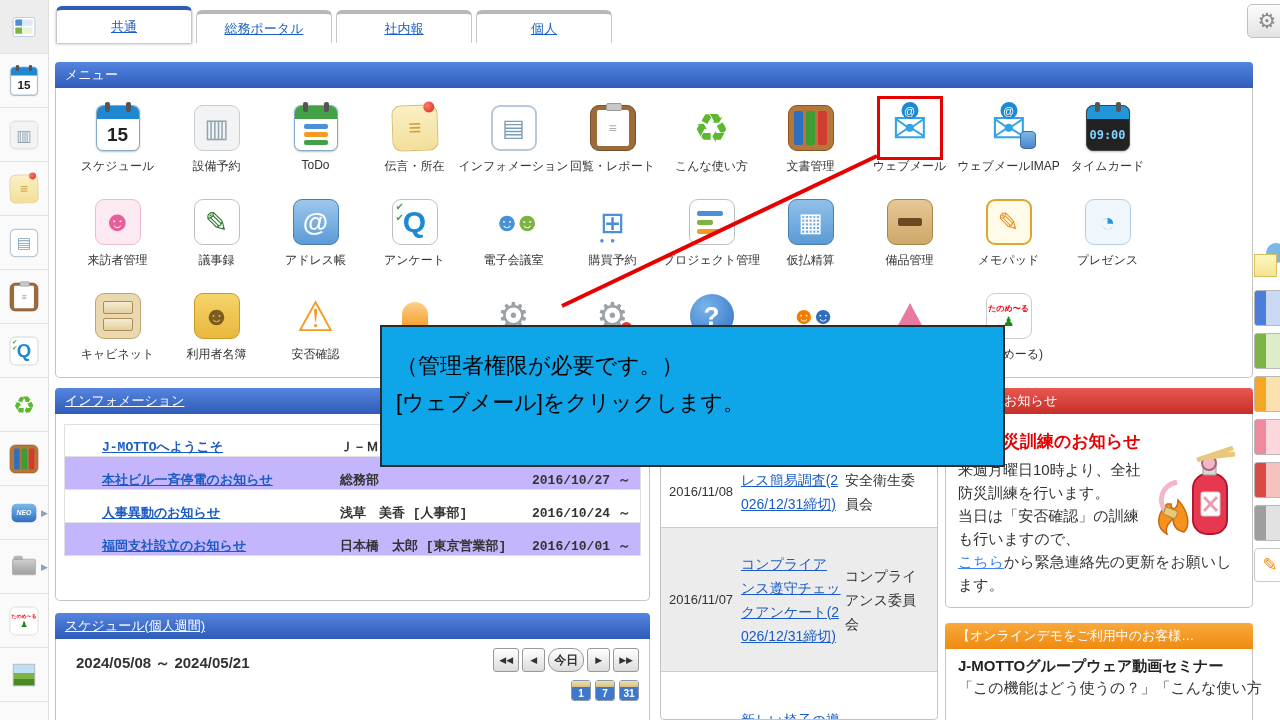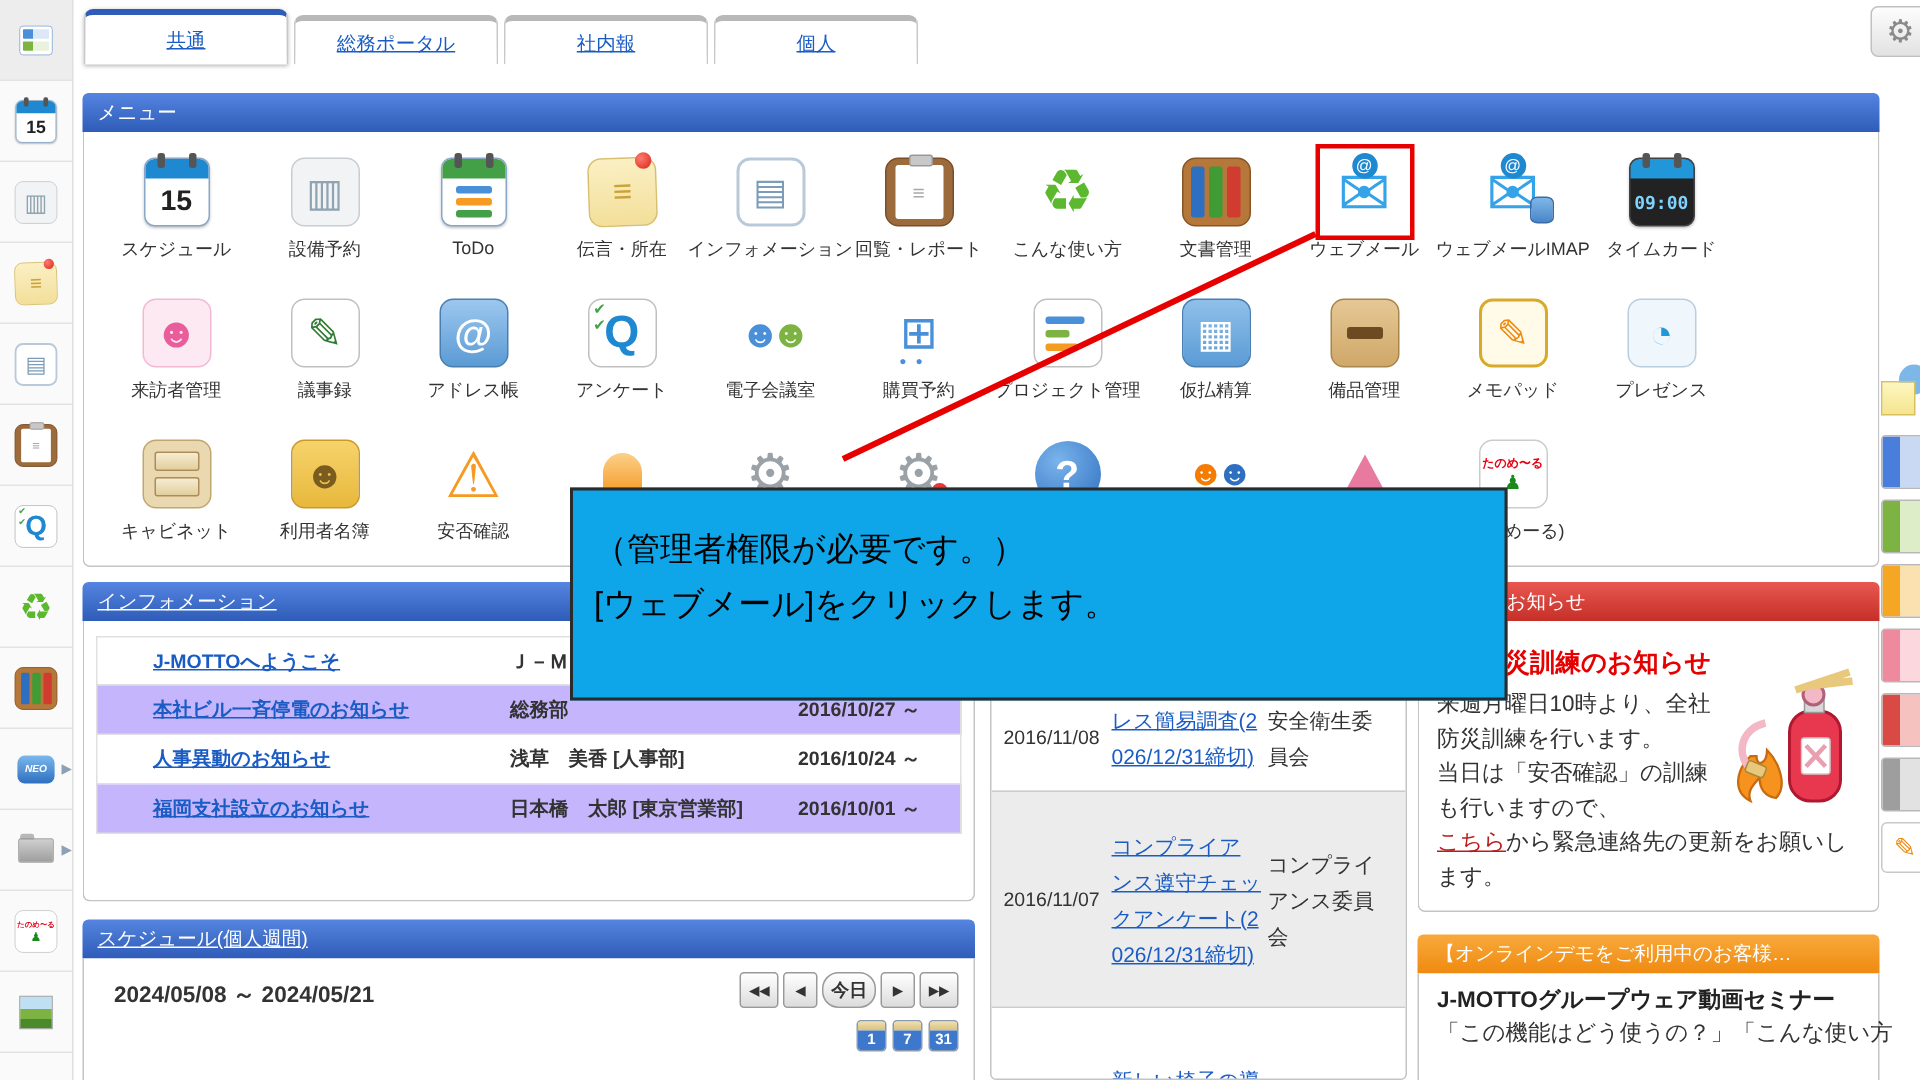--- a/index.html
+++ b/index.html
@@ -74,22 +74,22 @@
 
   
   #overlay { position:absolute; left:0; top:0; z-index:38; pointer-events:none; }
   #callout { position:absolute; left:380px; top:305px; width:625px; height:142px; background:#0ea5e9;
              border:2px solid #2b2b2b; z-index:40; padding:20px 0 0 14px; font-size:22px; color:#000;
              line-height:37px;margin-top:20px; }
 
   
   #info-panel { position:absolute; left:55px; top:388px; width:595px; height:212px; }
   #info-panel .pbody { height:187px; padding-top:10px; }
-  .info-row { margin:0 8px; height:33px; display:flex; align-items:center;
-              border:1px solid #e0e0e0; border-top:none; }
+  .info-row { margin:0 8px; height:33px; display:flex; align-items:flex-end;
+              border:1px solid #e0e0e0; border-top:none;font-family:Liberation Mono, monospace; }
   .info-row:first-child { border-top:1px solid #e0e0e0; }
   .info-row.alt { background:#c4b5fd; }
   .info-title { margin-left:37px; width:238px; font-size:13px; font-weight:bold; color:#1a5cc4;
                 text-decoration:underline; cursor:pointer; white-space:nowrap; }
   .info-sender { width:192px; font-size:13px; font-weight:bold; color:#333; white-space:nowrap; }
   .info-date { font-size:13px; font-weight:bold; color:#333; white-space:nowrap; }
 
   
   #sched-panel { position:absolute; left:55px; top:613px; width:595px; height:107px; }
   #sched-panel .pbody { height:82px; position:relative; border-bottom:none; border-radius:0; }
@@ -117,21 +117,21 @@
              word-break:break-all; line-height:24px; padding:6px 4px 6px 0; }
   .sv-org { width:80px; font-size:14px; color:#333; word-break:break-all; line-height:24px; }
 
   
   #notice-panel { position:absolute; left:945px; top:388px; width:308px; height:220px; }
   #notice-panel .phead { background:linear-gradient(#e85850,#c62f28); padding-left:20px; }
   #notice-panel .pbody { height:194px; padding:6px 12px 0 12px; }
   .ext { float:right; margin:24px 0 0 2px; }
   #notice-title { font-size:17px; font-weight:bold; color:#e60000; margin:10px 0 5px 28px; white-space:nowrap; }
   #notice-body { font-size:15px; color:#333; line-height:23px; }
-  #notice-body a { color:#b91c1c; text-decoration:underline; cursor:pointer;text-align:center; }
+  #notice-body a { color:#3b82f6; text-decoration:underline; cursor:pointer;text-align:center; }
 
   
   #demo-panel { position:absolute; left:945px; top:623px; width:308px; height:97px; }
   #demo-panel .phead { background:linear-gradient(#f8a93c,#ef8a10); padding-left:12px; }
   #demo-panel .pbody { height:71px; padding:8px 12px 0 12px; border-bottom:none; border-radius:0; }
   #demo-title { font-size:15px; font-weight:bold; color:#222; margin-bottom:3px; white-space:nowrap; }
   #demo-body { font-size:15px; color:#333; white-space:nowrap; }
 
   
   .strip-item { position:absolute; left:1254px; cursor:pointer; }

